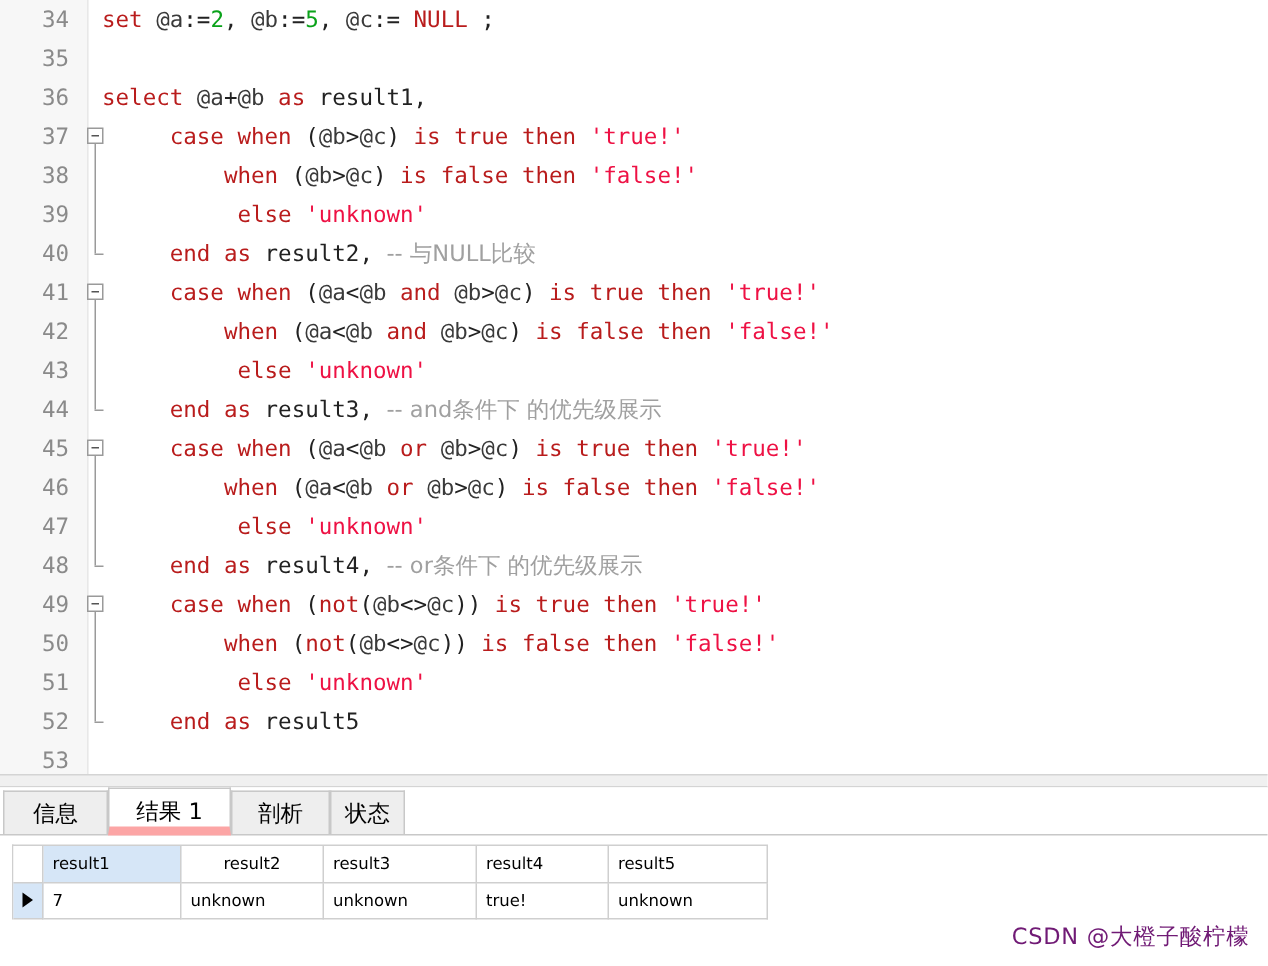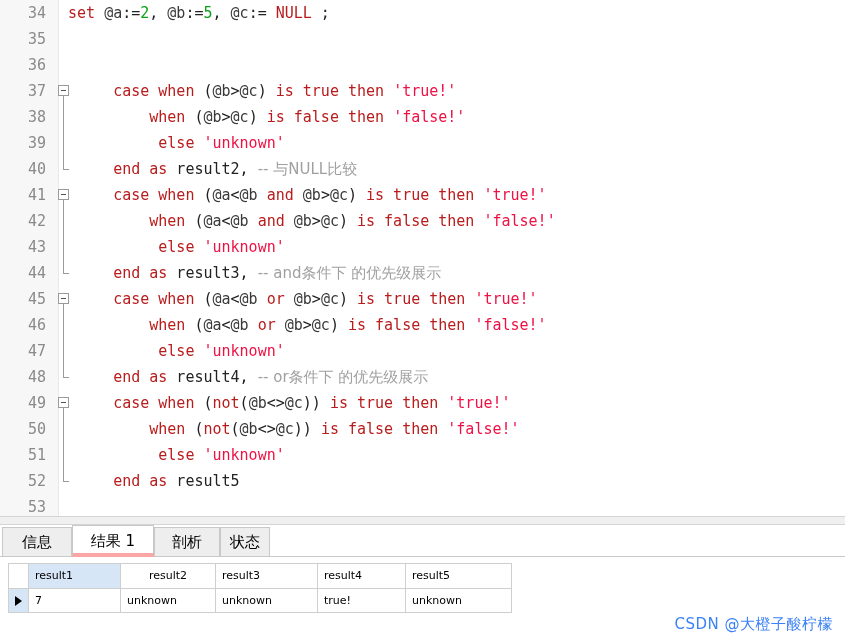--- a/index.html
+++ b/index.html
@@ -142,21 +142,21 @@
     background: #eeeeee;
     border: 1px solid #c8c8c8;
     border-bottom: none;
     cursor: default;
   }
   .tab.active {
     background: #ffffff;
     top: 0;
     height: 32px;
     line-height: 30px;
-    border-bottom: 4px solid #fca5a5;
+    border-bottom: 6px solid #fca5a5;
     z-index: 3;
   }
 
   
   #grid {
     position: absolute;
     left: 8px;
     top: 38px;
     border: 1px solid #cfcfcf;
     border-right: none;
@@ -202,34 +202,34 @@
     vertical-align: middle;
   }
 
   
   #watermark {
     position: absolute;
     right: 12px;
     bottom: 10px;
     font-family: "DejaVu Sans", sans-serif;
     font-size: 15px;
-    color: #3b82f6;
+    color: #701a75;
     letter-spacing: 0.5px;
     user-select: none;
   }
 </style>
 </head>
 <body>
 
 <div id="editor">
   <div id="gutter-bg"></div>
   <div id="code-lines">
       <div class="code-line" style="height: 26px; line-height: 26px;"><span class="lineno">34</span><span class="codetext"><span class="kw">set </span><span class="var">@a</span><span class="plain">:=</span><span class="num">2</span><span class="plain">, </span><span class="var">@b</span><span class="plain">:=</span><span class="num">5</span><span class="plain">, </span><span class="var">@c</span><span class="plain">:= </span><span class="kw">NULL</span><span class="plain"> ;</span></span></div>
       <div class="code-line" style="height: 26px; line-height: 26px;"><span class="lineno">35</span><span class="codetext"></span></div>
-      <div class="code-line" style="height: 26px; line-height: 26px;"><span class="lineno">36</span></div>
+      <div class="code-line" style="height: 26px; line-height: 26px;"><span class="lineno">36</span><span class="codetext"><span class="kw">select </span><span class="var">@a</span><span class="plain">+</span><span class="var">@b</span><span class="plain"> </span><span class="kw">as</span><span class="plain"> result1,</span></span></div>
       <div class="code-line" style="height: 26px; line-height: 26px;"><span class="lineno">37</span><span class="codetext"><span class="plain">     </span><span class="kw">case when </span><span class="plain">(</span><span class="var">@b</span><span class="plain">&gt;</span><span class="var">@c</span><span class="plain">) </span><span class="kw">is true then </span><span class="str">'true!'</span></span></div>
       <div class="code-line" style="height: 26px; line-height: 26px;"><span class="lineno">38</span><span class="codetext"><span class="plain">         </span><span class="kw">when </span><span class="plain">(</span><span class="var">@b</span><span class="plain">&gt;</span><span class="var">@c</span><span class="plain">) </span><span class="kw">is false then </span><span class="str">'false!'</span></span></div>
       <div class="code-line" style="height: 26px; line-height: 26px;"><span class="lineno">39</span><span class="codetext"><span class="plain">          </span><span class="kw">else </span><span class="str">'unknown'</span></span></div>
       <div class="code-line" style="height: 26px; line-height: 26px;"><span class="lineno">40</span><span class="codetext"><span class="plain">     </span><span class="kw">end</span><span class="plain"> </span><span class="kw">as</span><span class="plain"> result2, </span><span class="cmt cjk">-- 与NULL比较</span></span></div>
       <div class="code-line" style="height: 26px; line-height: 26px;"><span class="lineno">41</span><span class="codetext"><span class="plain">     </span><span class="kw">case when </span><span class="plain">(</span><span class="var">@a</span><span class="plain">&lt;</span><span class="var">@b</span><span class="kw"> and </span><span class="var">@b</span><span class="plain">&gt;</span><span class="var">@c</span><span class="plain">) </span><span class="kw">is true then </span><span class="str">'true!'</span></span></div>
       <div class="code-line" style="height: 26px; line-height: 26px;"><span class="lineno">42</span><span class="codetext"><span class="plain">         </span><span class="kw">when </span><span class="plain">(</span><span class="var">@a</span><span class="plain">&lt;</span><span class="var">@b</span><span class="kw"> and </span><span class="var">@b</span><span class="plain">&gt;</span><span class="var">@c</span><span class="plain">) </span><span class="kw">is false then </span><span class="str">'false!'</span></span></div>
       <div class="code-line" style="height: 26px; line-height: 26px;"><span class="lineno">43</span><span class="codetext"><span class="plain">          </span><span class="kw">else </span><span class="str">'unknown'</span></span></div>
       <div class="code-line" style="height: 26px; line-height: 26px; padding-left: 47px;"><span class="lineno">44</span><span class="codetext"><span class="plain">     </span><span class="kw">end</span><span class="plain"> </span><span class="kw">as</span><span class="plain"> result3, </span><span class="cmt cjk">-- and条件下 的优先级展示</span></span></div>
       <div class="code-line" style="height: 26px; line-height: 26px;"><span class="lineno">45</span><span class="codetext"><span class="plain">     </span><span class="kw">case when </span><span class="plain">(</span><span class="var">@a</span><span class="plain">&lt;</span><span class="var">@b</span><span class="kw"> or </span><span class="var">@b</span><span class="plain">&gt;</span><span class="var">@c</span><span class="plain">) </span><span class="kw">is true then </span><span class="str">'true!'</span></span></div>
       <div class="code-line" style="height: 26px; line-height: 26px;"><span class="lineno">46</span><span class="codetext"><span class="plain">         </span><span class="kw">when </span><span class="plain">(</span><span class="var">@a</span><span class="plain">&lt;</span><span class="var">@b</span><span class="kw"> or </span><span class="var">@b</span><span class="plain">&gt;</span><span class="var">@c</span><span class="plain">) </span><span class="kw">is false then </span><span class="str">'false!'</span></span></div>

